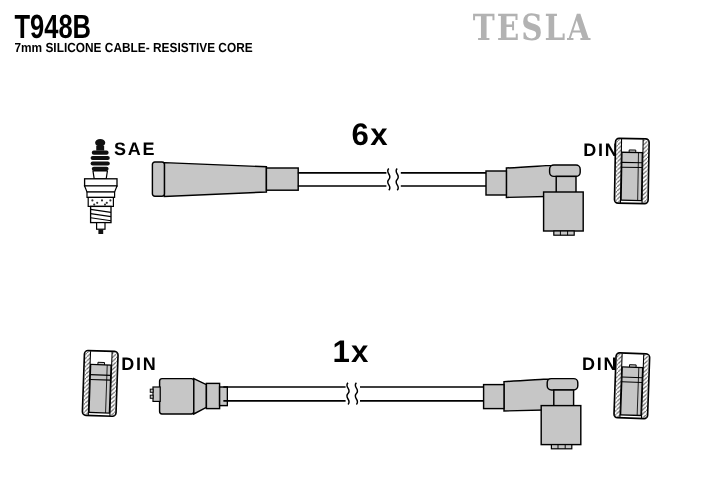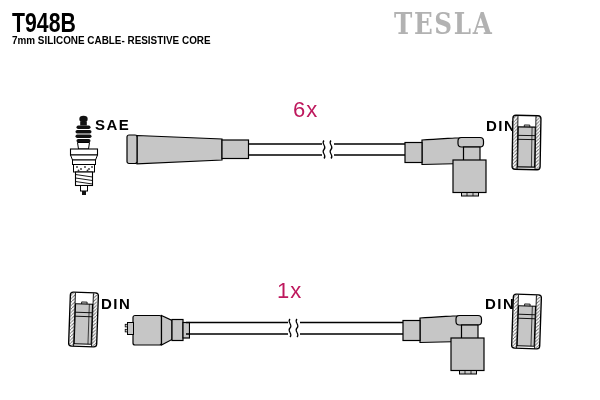--- a/index.html
+++ b/index.html
@@ -22,21 +22,21 @@
     position:absolute; left:394px; top:6px;
     font-family:"DejaVu Serif", serif; font-weight:bold;
     font-size:30px; letter-spacing:2px; color:#b2b2b2;
     transform:scaleX(0.82); transform-origin:left top; white-space:nowrap;
   }
   .lbl {
     position:absolute; font-size:15px; font-weight:bold;
     letter-spacing:1.5px; color:#000; white-space:nowrap;
   }
   .qty {
-    position:absolute; font-size:22px; font-weight:400; color:#be185d;
+    position:absolute; font-size:26px; font-weight:700; color:#000000;
     letter-spacing:1px; white-space:nowrap;
   }
   .tilt1 { transform:rotate(1deg); }
   .tilt2 { transform:rotate(2deg); }
 </style>
 </head>
 <body>
 
 <div class="stage">
 

